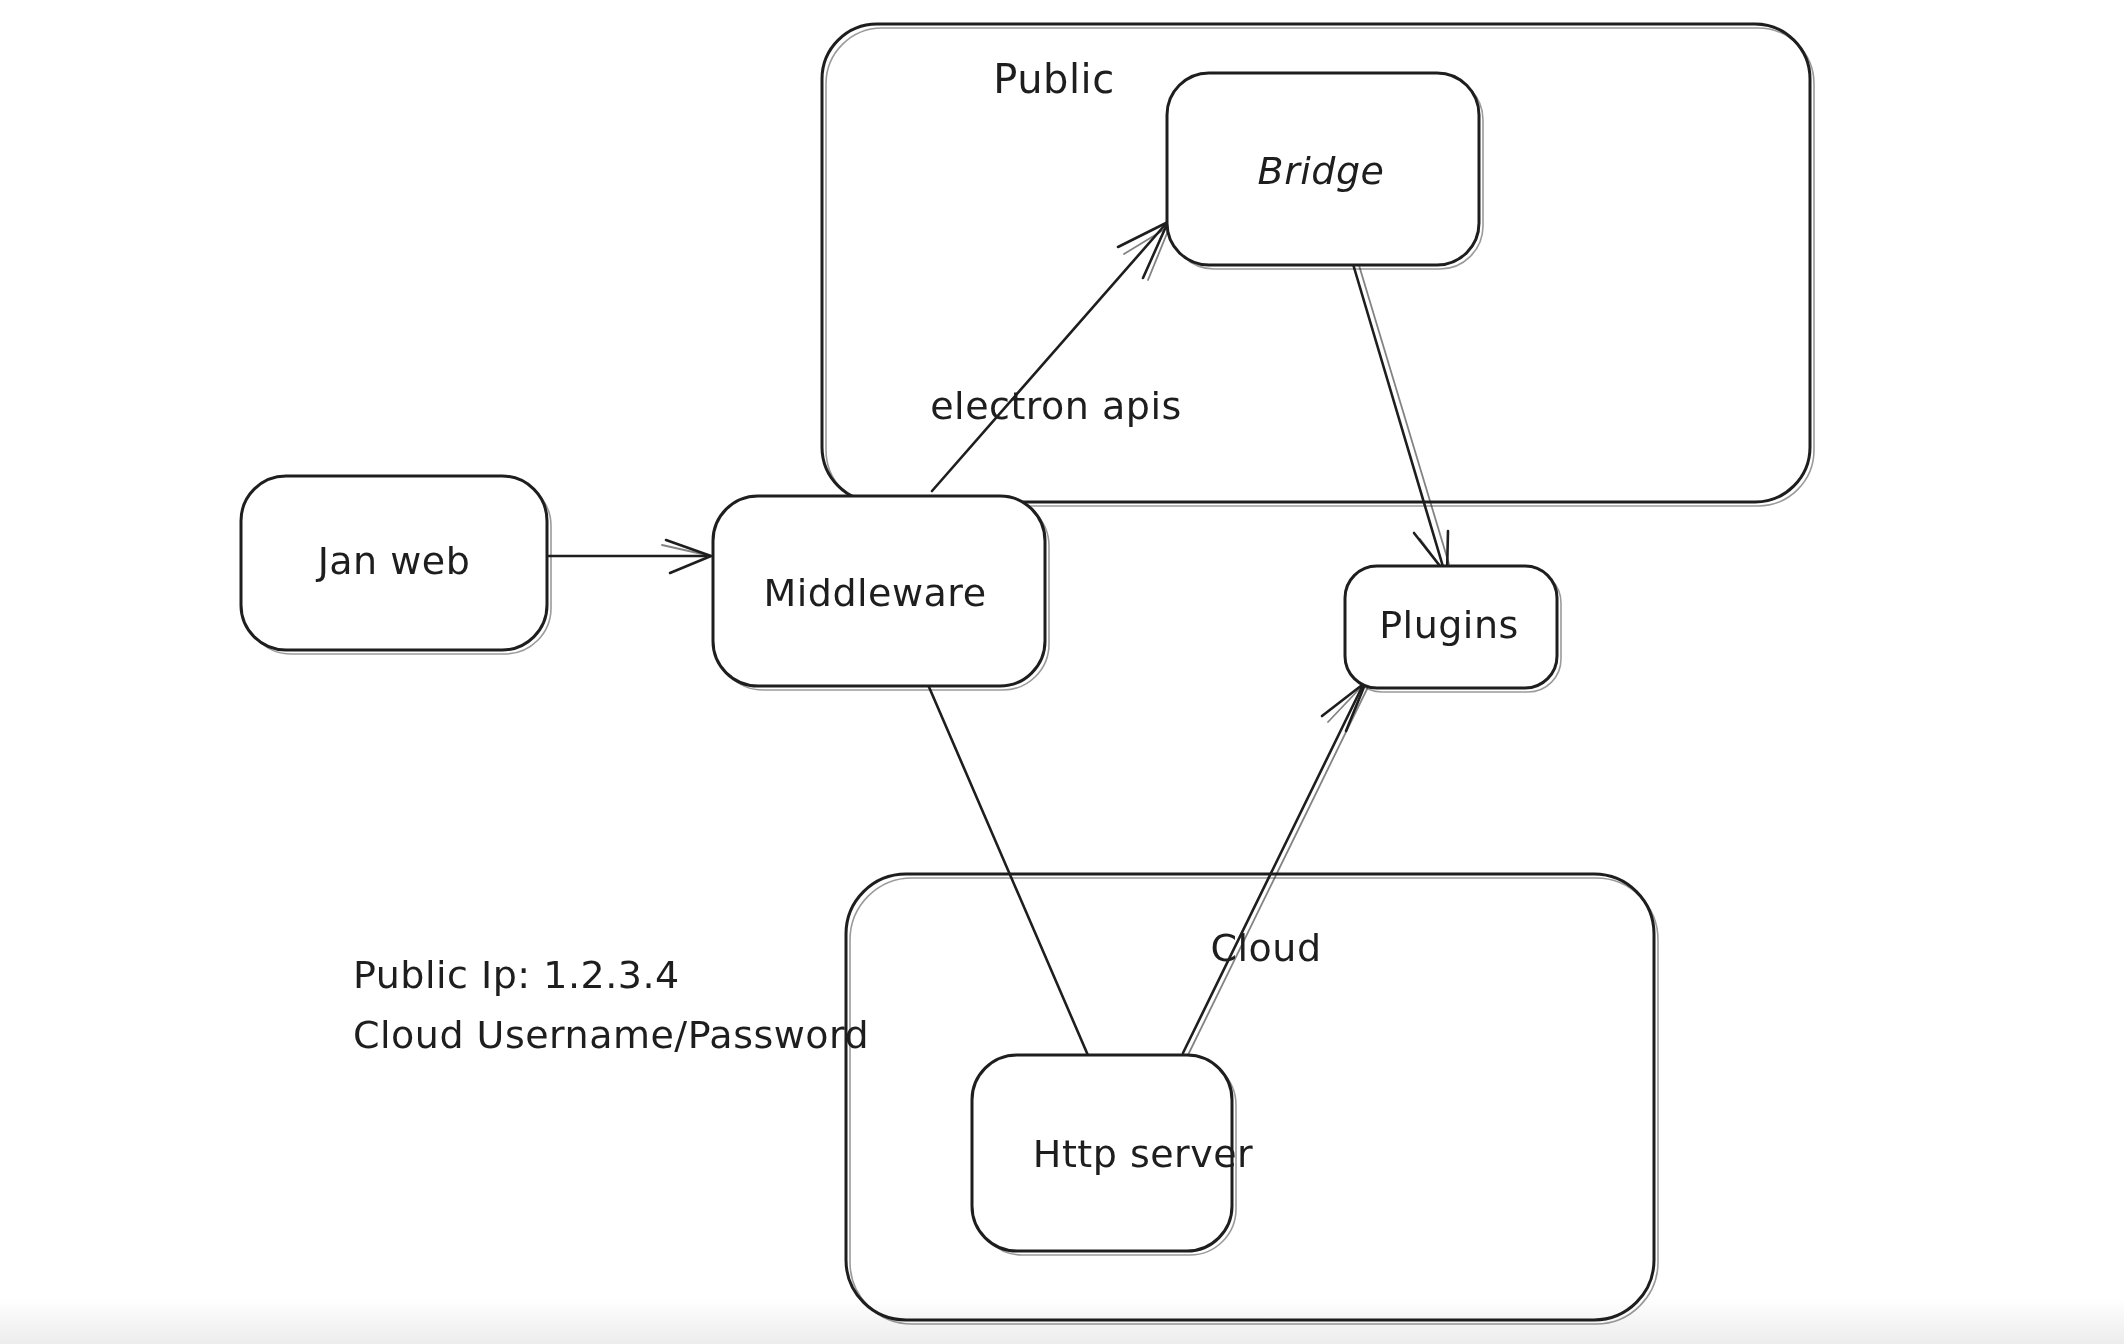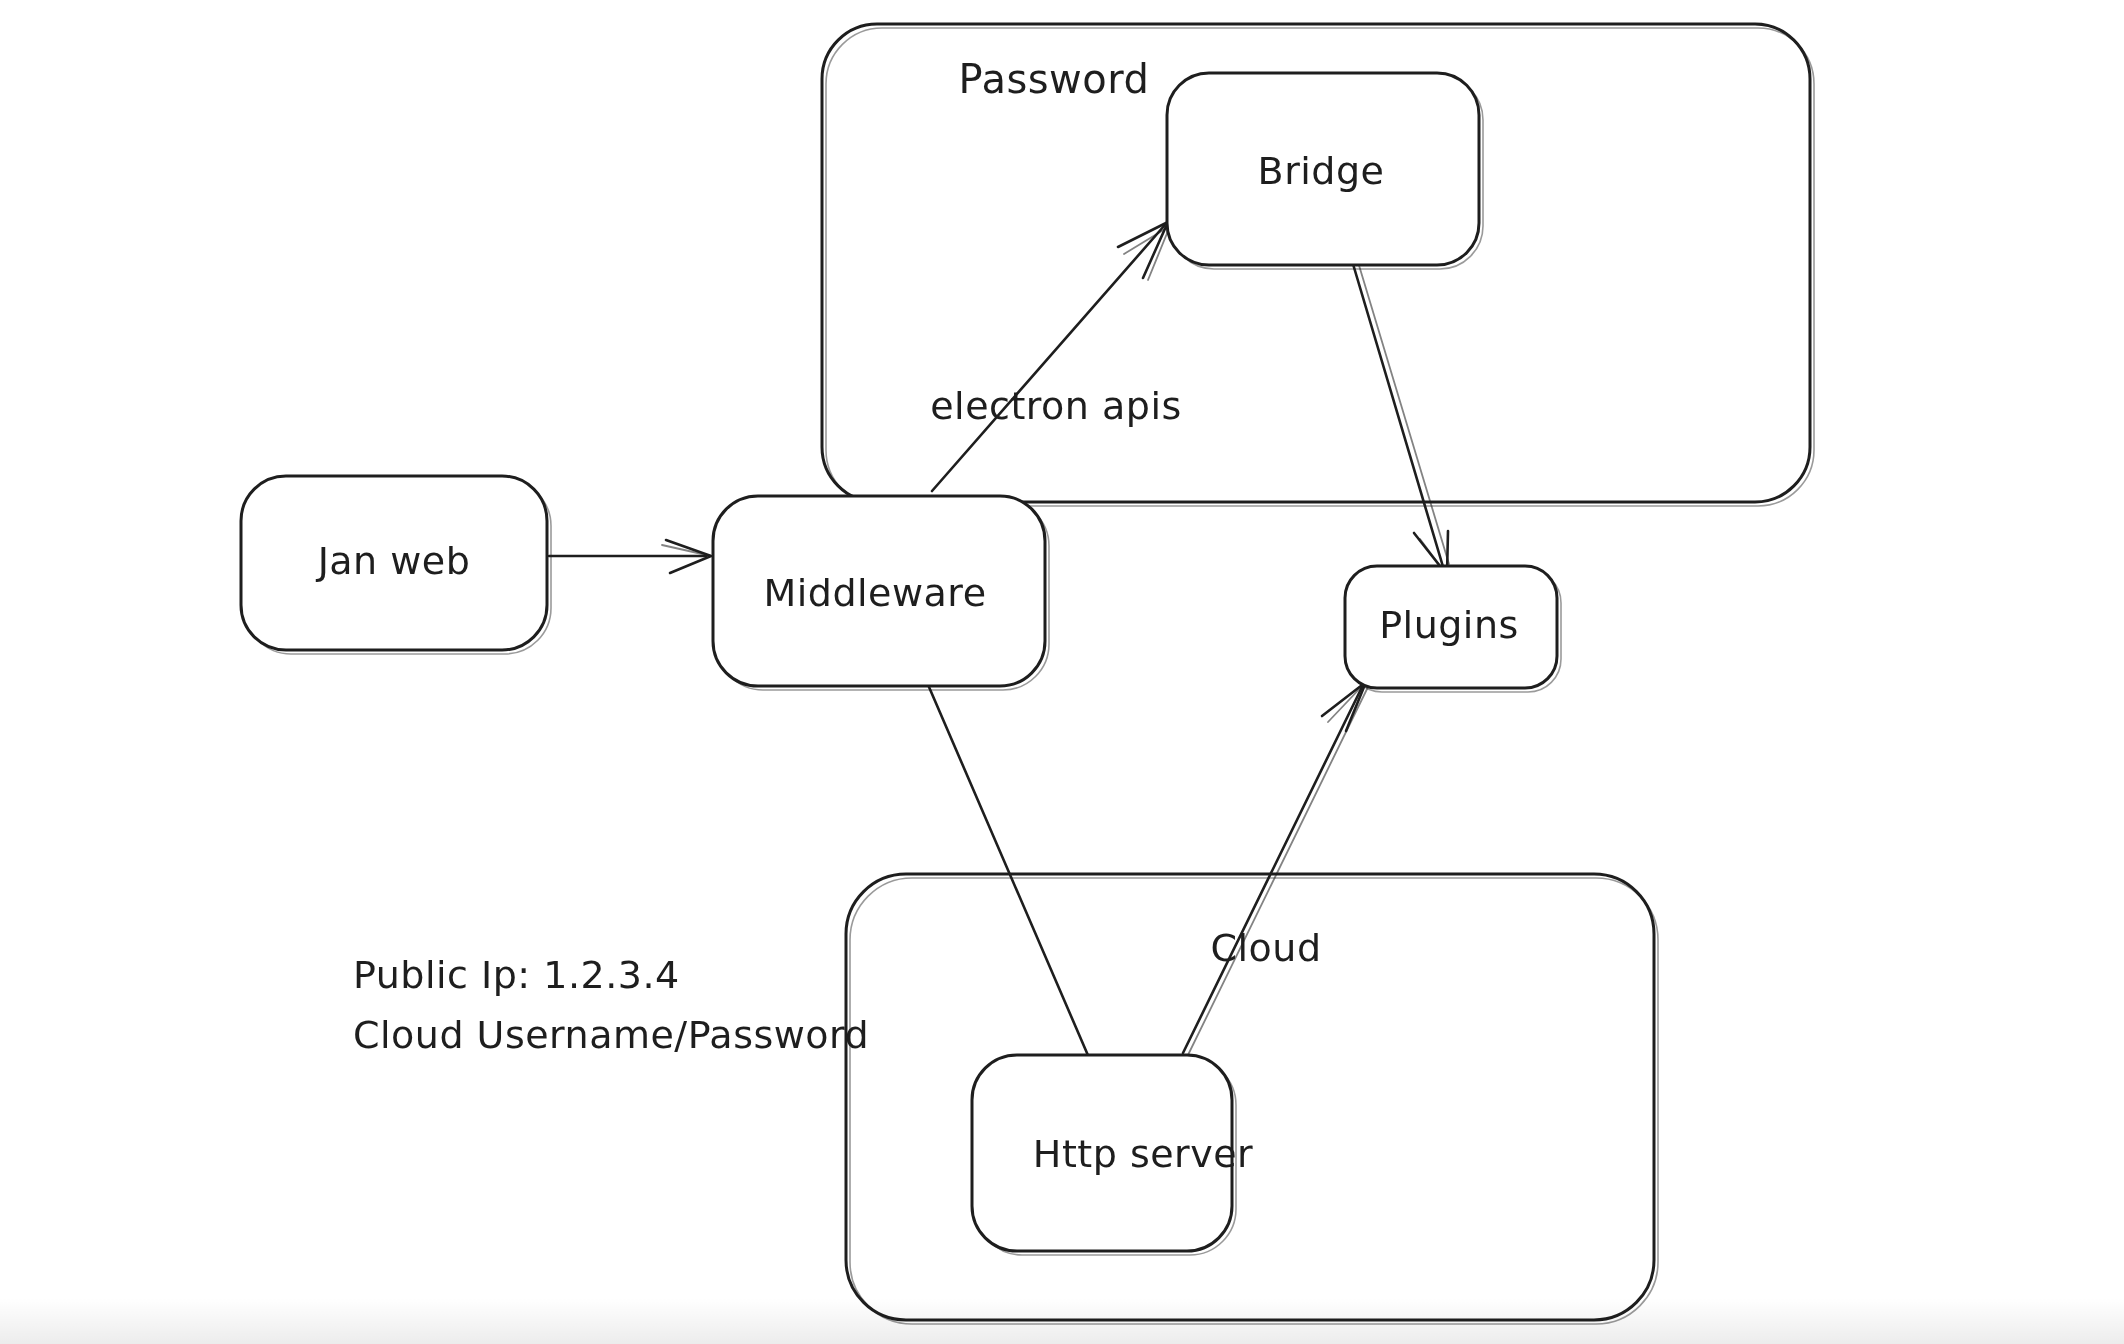--- a/index.html
+++ b/index.html
@@ -148,23 +148,23 @@
       <rect class="shape-ghost" x="1349" y="570" width="212" height="122" rx="33"></rect>
       <rect class="shape" x="1345" y="566" width="212" height="122" rx="32"></rect>
     </g>
 
     <g>
       <rect class="shape-ghost" x="976" y="1059" width="260" height="196" rx="46"></rect>
       <rect class="shape" x="972" y="1055" width="260" height="196" rx="45"></rect>
     </g>
   </svg>
 
-  <div class="label title" style="left:1054px; top:79px;">Password</div>
+  <div class="label title" style="left:1054px; top:79px;">Public</div>
 
-  <div class="label" style="left:1321px; top:172px;">Bridge</div>
+  <div class="label" style="left:1321px; top:172px;font-style:italic;">Bridge</div>
 
   <div class="label" style="left:394px; top:562px;">Jan web</div>
 
   <div class="label" style="left:875px; top:594px;">Middleware</div>
 
   <div class="label" style="left:1449px; top:626px;">Plugins</div>
 
   <div class="label" style="left:1056px; top:360px;margin-top:47px;">electron apis</div>
 
 

